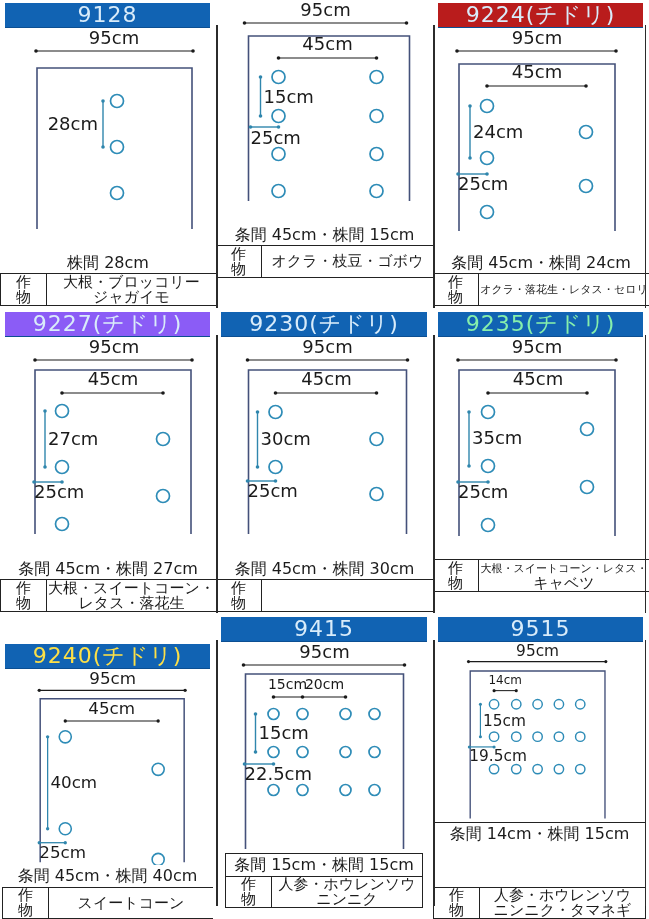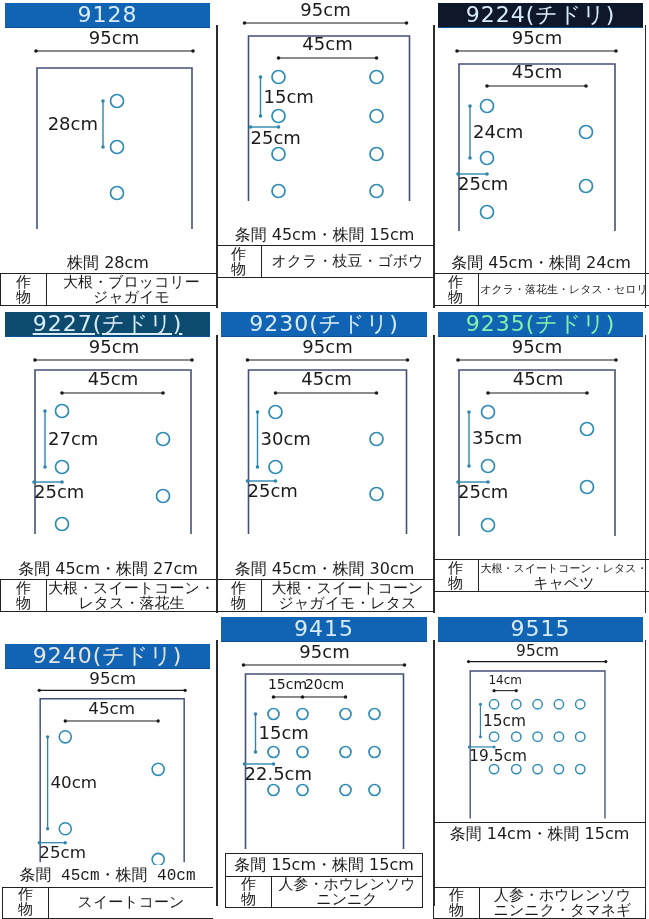--- a/index.html
+++ b/index.html
@@ -36,21 +36,21 @@
   .row2 .croprow{height:30px;}
   .croplabel{width:46px;box-sizing:border-box;border-right:1.5px solid #222;
     font-size:15px;line-height:15px;display:flex;align-items:center;justify-content:center;
     text-align:center;word-break:break-all;padding:0 13px;}
   .crops{flex:1;display:flex;flex-direction:column;align-items:center;justify-content:center;}
   .crops div{line-height:15px;white-space:nowrap;}
 
   
   .col0 .croprow{border-left:1.5px solid #222;}
   
-  .row2.col0 .bottombox{margin:0 3px 0 2px;font-family:Liberation Mono, monospace;}
+  .row2.col0 .bottombox{margin:0 3px 0 2px;}
   .row2.col1 .bottombox{margin:0 10px 0 9px;}
   .row2.col2 .bottombox{margin:0 3px 0 0;gap:42px;}
   .boxcap .bottombox{border:1.5px solid #222;}
   .boxcap .croprow{border-bottom:none;border-left:none;border-top:1.5px solid #222;height:30px;}
 </style>
 </head>
 <body>
 
 <div class="sheet">
     <div class="cell row0 col0">
@@ -114,21 +114,21 @@
       <div class="caption">条間 45cm・株間 15cm</div>
       <div class="croprow">
         <div class="croplabel">作物</div>
         <div class="crops">
             <div style="font-size: 15px;">オクラ・枝豆・ゴボウ</div>
           </div>
       </div>
     </div>
   </div>
     <div class="cell row0 col2">
-    <div class="hdr" style="background: #0f172a; color: rgb(217, 236, 250);">
+    <div class="hdr" style="background: #b91c1c; color: rgb(217, 236, 250);">
       <span>9224(チドリ)</span>
     </div>
     <svg class="diag" xmlns="http://www.w3.org/2000/svg" viewBox="0 0 216 225">
         <text x="104" y="16" text-anchor="middle" font-size="18">95cm</text>
         <line x1="24" y1="23" x2="183" y2="23" stroke="#1b1b1b" stroke-width="1.2"></line>
         <circle cx="24" cy="23" r="1.8" fill="#1b1b1b"></circle>
         <circle cx="183" cy="23" r="1.8" fill="#1b1b1b"></circle>
         <path d="M26 203 L26 36 L182 36 L182 203" fill="none" stroke="#44517a" stroke-width="1.6"></path>
         <text x="104" y="50" text-anchor="middle" font-size="18">45cm</text>
         <line x1="54" y1="58" x2="153" y2="58" stroke="#1b1b1b" stroke-width="1.2"></line>
@@ -152,21 +152,21 @@
       <div class="caption">条間 45cm・株間 24cm</div>
       <div class="croprow">
         <div class="croplabel">作物</div>
         <div class="crops">
             <div style="font-size: 11px;">オクラ・落花生・レタス・セロリ</div>
           </div>
       </div>
     </div>
   </div>
     <div class="cell row1 col0">
-    <div class="hdr" style="background: #0c4a6e; color: rgb(217, 236, 250); text-decoration: underline;">
+    <div class="hdr" style="background: #8b5cf6; color: rgb(217, 236, 250);">
       <span>9227(チドリ)</span>
     </div>
     <svg class="diag" xmlns="http://www.w3.org/2000/svg" viewBox="0 0 216 222">
         <text x="114" y="16" text-anchor="middle" font-size="18">95cm</text>
         <line x1="35" y1="23" x2="192" y2="23" stroke="#1b1b1b" stroke-width="1.2"></line>
         <circle cx="35" cy="23" r="1.8" fill="#1b1b1b"></circle>
         <circle cx="192" cy="23" r="1.8" fill="#1b1b1b"></circle>
         <path d="M35 197 L35 33 L191 33 L191 197" fill="none" stroke="#44517a" stroke-width="1.6"></path>
         <text x="113" y="48" text-anchor="middle" font-size="18">45cm</text>
         <line x1="62" y1="56" x2="163" y2="56" stroke="#1b1b1b" stroke-width="1.2"></line>
@@ -221,24 +221,20 @@
         <text x="44" y="108" text-anchor="start" font-size="18">30cm</text>
         <line x1="31" y1="144" x2="59" y2="144" stroke="#2f86ad" stroke-width="1.4"></line>
         <circle cx="31" cy="144" r="1.8" fill="#2f86ad"></circle>
         <circle cx="59" cy="144" r="1.8" fill="#2f86ad"></circle>
         <text x="31" y="160" text-anchor="start" font-size="18">25cm</text>
       </svg>
     <div class="bottombox">
       <div class="caption">条間 45cm・株間 30cm</div>
       <div class="croprow">
         <div class="croplabel">作物</div>
-        <div class="crops">
-            <div style="font-size: 15px;">大根・スイートコーン</div>
-            <div style="font-size: 15px;">ジャガイモ・レタス</div>
-          </div>
       </div>
     </div>
   </div>
     <div class="cell row1 col2">
     <div class="hdr" style="background: rgb(17, 99, 179); color: #86efac;">
       <span>9235(チドリ)</span>
     </div>
     <svg class="diag" xmlns="http://www.w3.org/2000/svg" viewBox="0 0 216 222">
         <text x="104" y="16" text-anchor="middle" font-size="18">95cm</text>
         <line x1="25" y1="23" x2="183" y2="23" stroke="#1b1b1b" stroke-width="1.2"></line>
@@ -267,21 +263,21 @@
       <div class="croprow">
         <div class="croplabel">作物</div>
         <div class="crops">
             <div style="font-size: 11px;">大根・スイートコーン・レタス・</div>
             <div style="font-size: 15px;">キャベツ</div>
           </div>
       </div>
     </div>
   </div>
     <div class="cell row2 col0">
-    <div class="hdr" style="background: rgb(17, 99, 179); color: #e5e5e5; margin-top: 29px;">
+    <div class="hdr" style="background: rgb(17, 99, 179); color: #fde047; margin-top: 29px;">
       <span>9240(チドリ)</span>
     </div>
     <svg class="diag" xmlns="http://www.w3.org/2000/svg" viewBox="0 0 216 211">
         <text x="113" y="16" text-anchor="middle" font-size="18">95cm</text>
         <line x1="34" y1="23" x2="191" y2="23" stroke="#1b1b1b" stroke-width="1.2"></line>
         <circle cx="34" cy="23" r="1.8" fill="#1b1b1b"></circle>
         <circle cx="191" cy="23" r="1.8" fill="#1b1b1b"></circle>
         <path d="M35 208 L35 32 L190 32 L190 208" fill="none" stroke="#44517a" stroke-width="1.6"></path>
         <text x="112" y="48" text-anchor="middle" font-size="18">45cm</text>
         <line x1="62" y1="56" x2="162" y2="56" stroke="#1b1b1b" stroke-width="1.2"></line>

